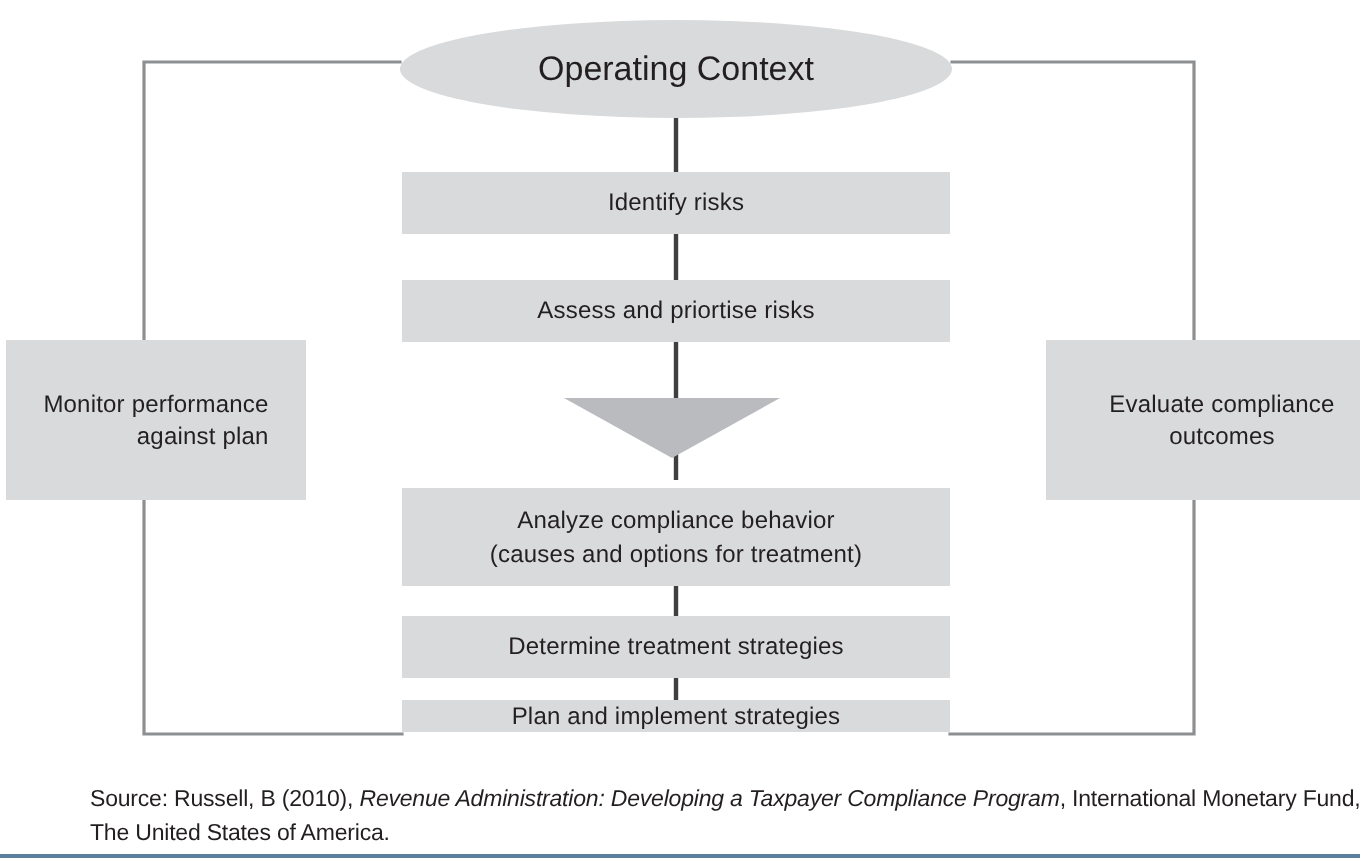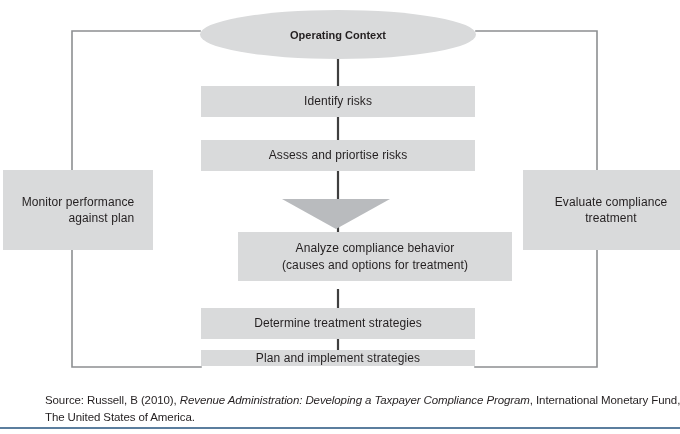--- a/index.html
+++ b/index.html
@@ -48,36 +48,36 @@
 
   .oval {
     position: absolute;
     box-sizing: border-box;
     background: #d9dadb;
     border-radius: 50%;
     display: flex;
     align-items: center;
     justify-content: center;
     text-align: center;
-    font-size: 11px;
-    font-weight: bold;
+    font-size: 17px;
+    font-weight: normal;
     color: #231f20;
   }
 
   
   .proc {
     left: 201px;
     width: 274px;
   }
 
   #node-operating-context { left: 200px; top: 10px; width: 276px; height: 49px; }
 
   #node-identify-risks       { top: 86px;  height: 31px; }
   #node-assess-risks         { top: 140px; height: 31px; }
-  #node-analyze-behavior     { top: 232px; height: 49px; margin-left: 37px; }
+  #node-analyze-behavior     { top: 244px; height: 49px; }
   #node-determine-strategies { top: 308px; height: 31px; }
   #node-plan-implement       { top: 350px; height: 16px; }
 
   
   #node-monitor-performance { left: 3px;   top: 170px; width: 150px; height: 80px; text-align: right; }
   #node-evaluate-outcomes   { left: 523px; top: 170px; width: 176px; height: 80px; }
 
   
   #big-arrow {
     position: absolute;
@@ -174,21 +174,21 @@
   <div class="node" id="node-monitor-performance">
     <span>
       <span>Monitor performance</span><br>
       <span>against plan</span>
     </span>
   </div>
 
   <div class="node" id="node-evaluate-outcomes">
     <span>
       <span>Evaluate compliance</span><br>
-      <span>treatment</span>
+      <span>outcomes</span>
     </span>
   </div>
 
   <div id="caption">
     <span class="line"><span>Source: Russell, B (2010), </span><span class="title-italic">Revenue Administration: Developing a Taxpayer Compliance Program</span><span>, International Monetary Fund,</span></span>
     <span class="line">The United States of America.</span>
   </div>
 
   <div id="bottom-rule"></div>
 

